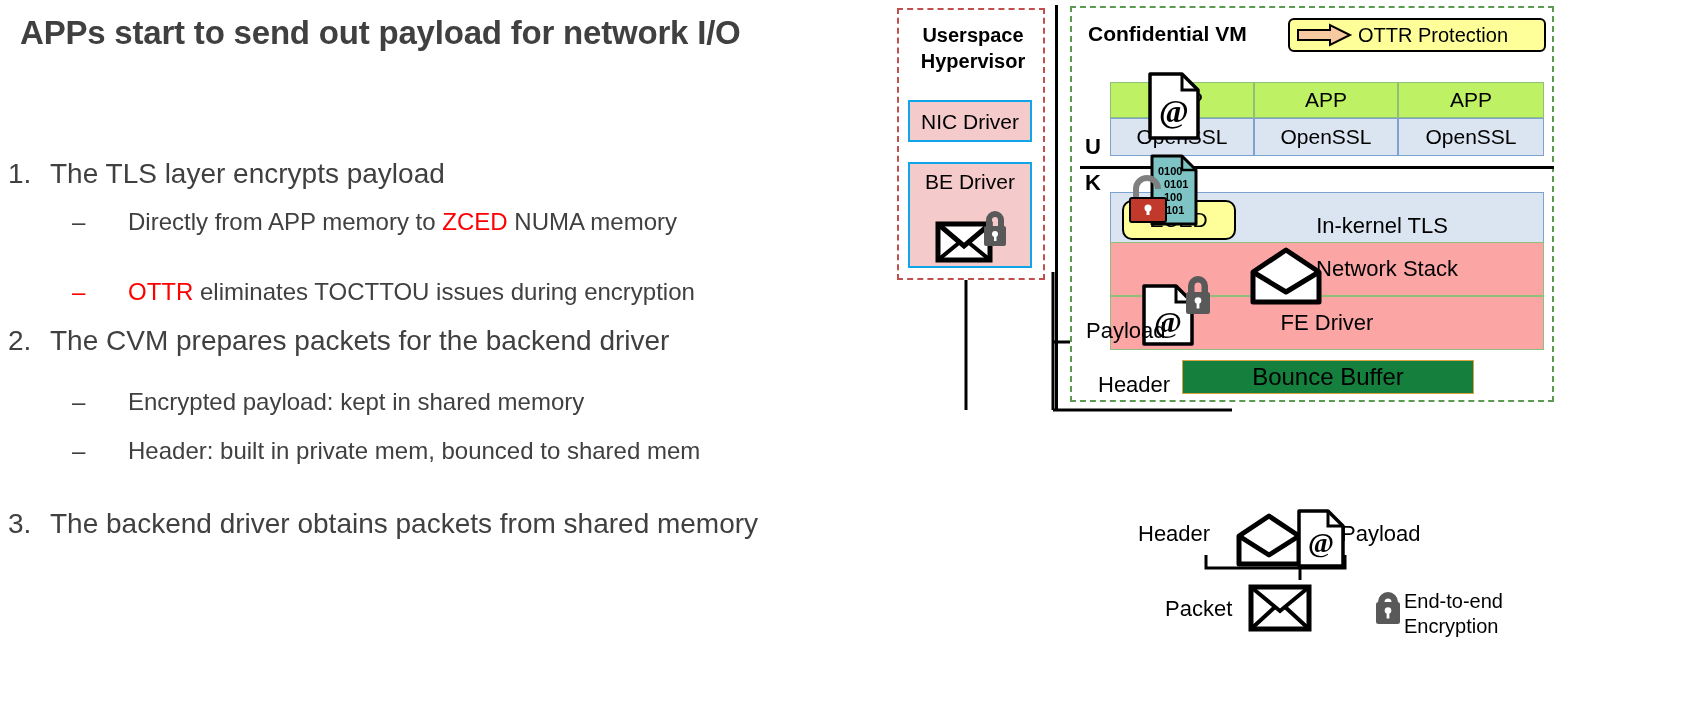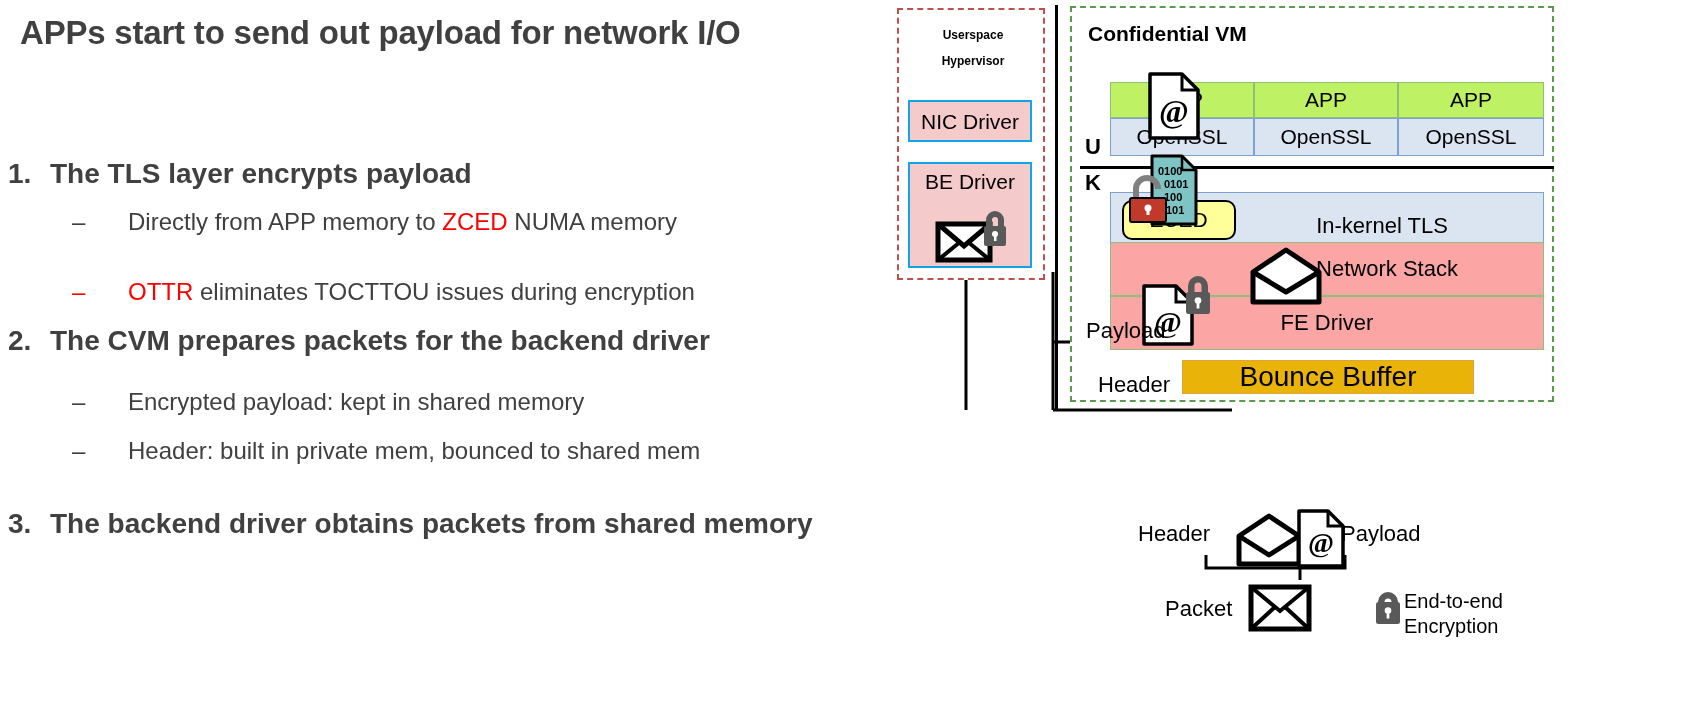--- a/index.html
+++ b/index.html
@@ -13,21 +13,21 @@
   }
 
   
   #slide-title {
     position:absolute; left:20px; top:14px;
     font-size:33px; font-weight:bold; color:#404040;
     letter-spacing:-0.2px; white-space:nowrap;
   }
   .level1 {
     position:absolute; left:8px;
-    font-size:28px; font-weight:bold; color:#404040;
+    font-size:28px; font-weight:normal; color:#404040;
     white-space:nowrap;
   }
   .level1 .num { display:inline-block; width:42px; }
   .level2 {
     position:absolute; left:72px;
     font-size:24px; color:#404040;
     white-space:nowrap;
   }
   .level2 .dash { display:inline-block; width:56px; }
   .hl-red { color:#ff0000; }
@@ -43,21 +43,21 @@
   
   #diagram { position:absolute; left:0; top:0; width:1706px; height:708px; }
 
   
   #uhv-box {
     position:absolute; left:897px; top:8px; width:148px; height:272px;
     border:2px dashed #c0504d; background:#ffffff;
   }
   #uhv-title {
     position:absolute; left:905px; top:22px; width:136px;
-    font-size:12px; font-weight:bold; color:#000; text-align:center; line-height:26px;
+    font-size:20px; font-weight:bold; color:#000; text-align:center; line-height:26px;
   }
   .pinkbox {
     position:absolute; border:2px solid #0ea5e9; background:#f5caca;
     font-size:21px; color:#000; text-align:center;
   }
   #nic-driver { left:908px; top:100px; width:124px; height:42px; line-height:40px; }
   #be-driver  { left:908px; top:162px; width:124px; height:106px; }
   #be-driver-label { position:absolute; left:0; top:6px; width:100%; text-align:center; font-size:21px;}
 
   
@@ -109,22 +109,22 @@
 
   #ktls    { left:1110px; top:192px; width:434px; height:67px; }
   #netstk  { left:1110px; top:242px; width:434px; height:54px; }
   #fedrv   { left:1110px; top:296px; width:434px; height:54px; }
   #ktls .lbl, #netstk .lbl, #fedrv .lbl { font-size:22px; }
   #ktls .lbl   { margin-left:110px; }
   #netstk .lbl { margin-left:120px; }
 
   #bounce {
     position:absolute; left:1182px; top:360px; width:292px; height:34px;
-    background:#eab308; border:1.5px solid #d9a441;
-    font-size:28px; color:#000; display:flex; align-items:center; justify-content:center;
+    background:#15803d; border:1.5px solid #d9a441;
+    font-size:24px; color:#000; display:flex; align-items:center; justify-content:center;
   }
 
   
   #zced {
     position:absolute; left:1122px; top:200px; width:114px; height:40px;
     background:#ffff99; border:2.5px solid #000; border-radius:10px;
     font-size:21px; color:#000; display:flex; align-items:center; justify-content:center;
   }
 
   
@@ -222,20 +222,26 @@
         <circle cx="85" cy="30" r="3" fill="#fff"></circle>
         <rect x="84" y="30" width="2.5" height="7" fill="#fff"></rect>
       </g>
     </svg>
   </div>
 
   <div id="host-sep"></div>
 
   <div id="cvm-box"></div>
   <div id="cvm-title">Confidential VM</div>
+  <div id="ottr-badge">
+    <svg width="58" height="24" style="margin-left:6px;">
+      <path d="M 2 7 L 34 7 L 34 2 L 54 12 L 34 22 L 34 17 L 2 17 Z" fill="#f7c9a0" stroke="#000" stroke-width="2"></path>
+    </svg>
+    <span id="ottr-badge-text">OTTR Protection</span>
+  </div>
 
   <div class="uk-label" id="u-label">U</div>
   <div class="uk-label" id="k-label">K</div>
   <div id="uk-line"></div>
 
   <div class="gbox green" id="app1">APP</div>
   <div class="gbox green" id="app2">APP</div>
   <div class="gbox green" id="app3">APP</div>
   <div class="gbox blue" id="ssl1">OpenSSL</div>
   <div class="gbox blue" id="ssl2">OpenSSL</div>

